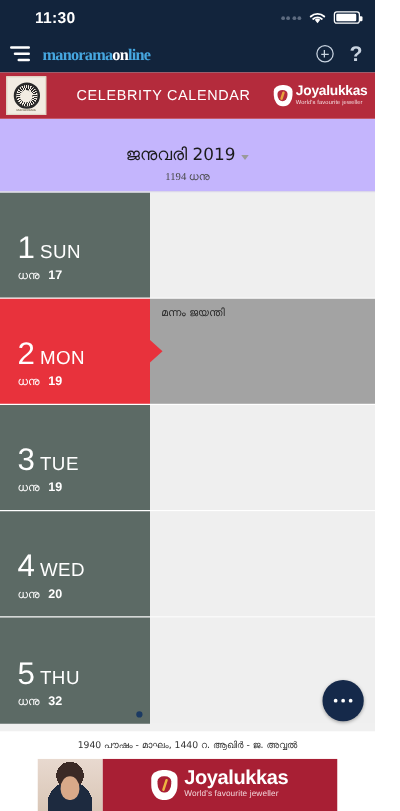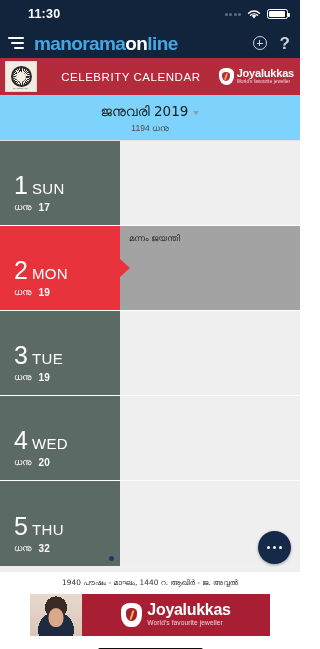--- a/index.html
+++ b/index.html
@@ -38,23 +38,23 @@
   .navbar {
     height:30px; background:#12243c;
     display:flex; align-items:center; padding:0 10px 0 8px;
   }
   .hamburger { width:16px; height:12px; display:flex; flex-direction:column; justify-content:space-between; cursor:pointer; }
   .hamburger span { display:block; height:1.8px; background:#ffffff; border-radius:1px; }
   .hamburger span:nth-child(1){ width:16px; }
   .hamburger span:nth-child(2){ width:13px; margin-left:3px;}
   .hamburger span:nth-child(3){ width:10px; margin-left:6px;}
   .brand {
-    margin-left:10px; font-size:19px; font-weight:bold;
+    margin-left:10px; font-size:13px; font-weight:bold;
     letter-spacing:-.6px; line-height:1; white-space:nowrap;
-    font-family:Liberation Sans, sans-serif;
+    font-family:Liberation Serif, serif;
   }
   .brand .b1 { color:#46a7e0; }
   .brand .b2 { color:#ffffff; }
   .brand .b3 { color:#46a7e0; }
   .nav-spacer{ flex:1; }
   .plus-circle{
     width:14px; height:14px; border:1.2px solid #c8d3e0; border-radius:50%;
     position:relative; display:inline-block; margin-left:4px;
   }
   .plus-circle:before,.plus-circle:after{
@@ -114,34 +114,34 @@
   .joy-shield i{
     position:absolute; width:1.6px; height:7px; background:#e8a33d;
     transform:rotate(18deg); z-index:2; border-radius:1px;
   }
   .joy-text{ line-height:1; }
   .joy-name{ color:#ffffff; font-size:11px; font-weight:bold; letter-spacing:-.2px;}
   .joy-tag{ color:#f3dadd; font-size:4.6px; letter-spacing:.1px; margin-top:1.5px;}
 
   
   .monthbar{
-    background:#7dd3fc; padding:7px 0 6px; text-align:center;
+    background:#c4b5fd; padding:20px 0 6px; text-align:center;
     border-bottom:1px solid #e2e2e2;
   }
   .month-title{
     font-size:13.5px; color:#1b1b1b; font-family:"DejaVu Sans", sans-serif;
     display:inline-flex; align-items:center; gap:5px; cursor:pointer;
   }
   .caret{
     width:0;height:0;border-left:3.4px solid transparent;border-right:3.4px solid transparent;
     border-top:4px solid #9a9a9a; display:inline-block; margin-top:3px;
   }
   .month-sub{
     font-size:8.5px; color:#4a4a4a; margin-top:3px;
-    font-family:Liberation Sans, sans-serif;
+    font-family:Liberation Serif, serif;
   }
 
   
   .cal-wrap{
     position:relative; height:431px; background:#f0f0f0; overflow:hidden;
   }
   .day-row{
     display:flex; position:relative; height:85px;
     border-bottom:1.5px solid #ffffff;
   }

